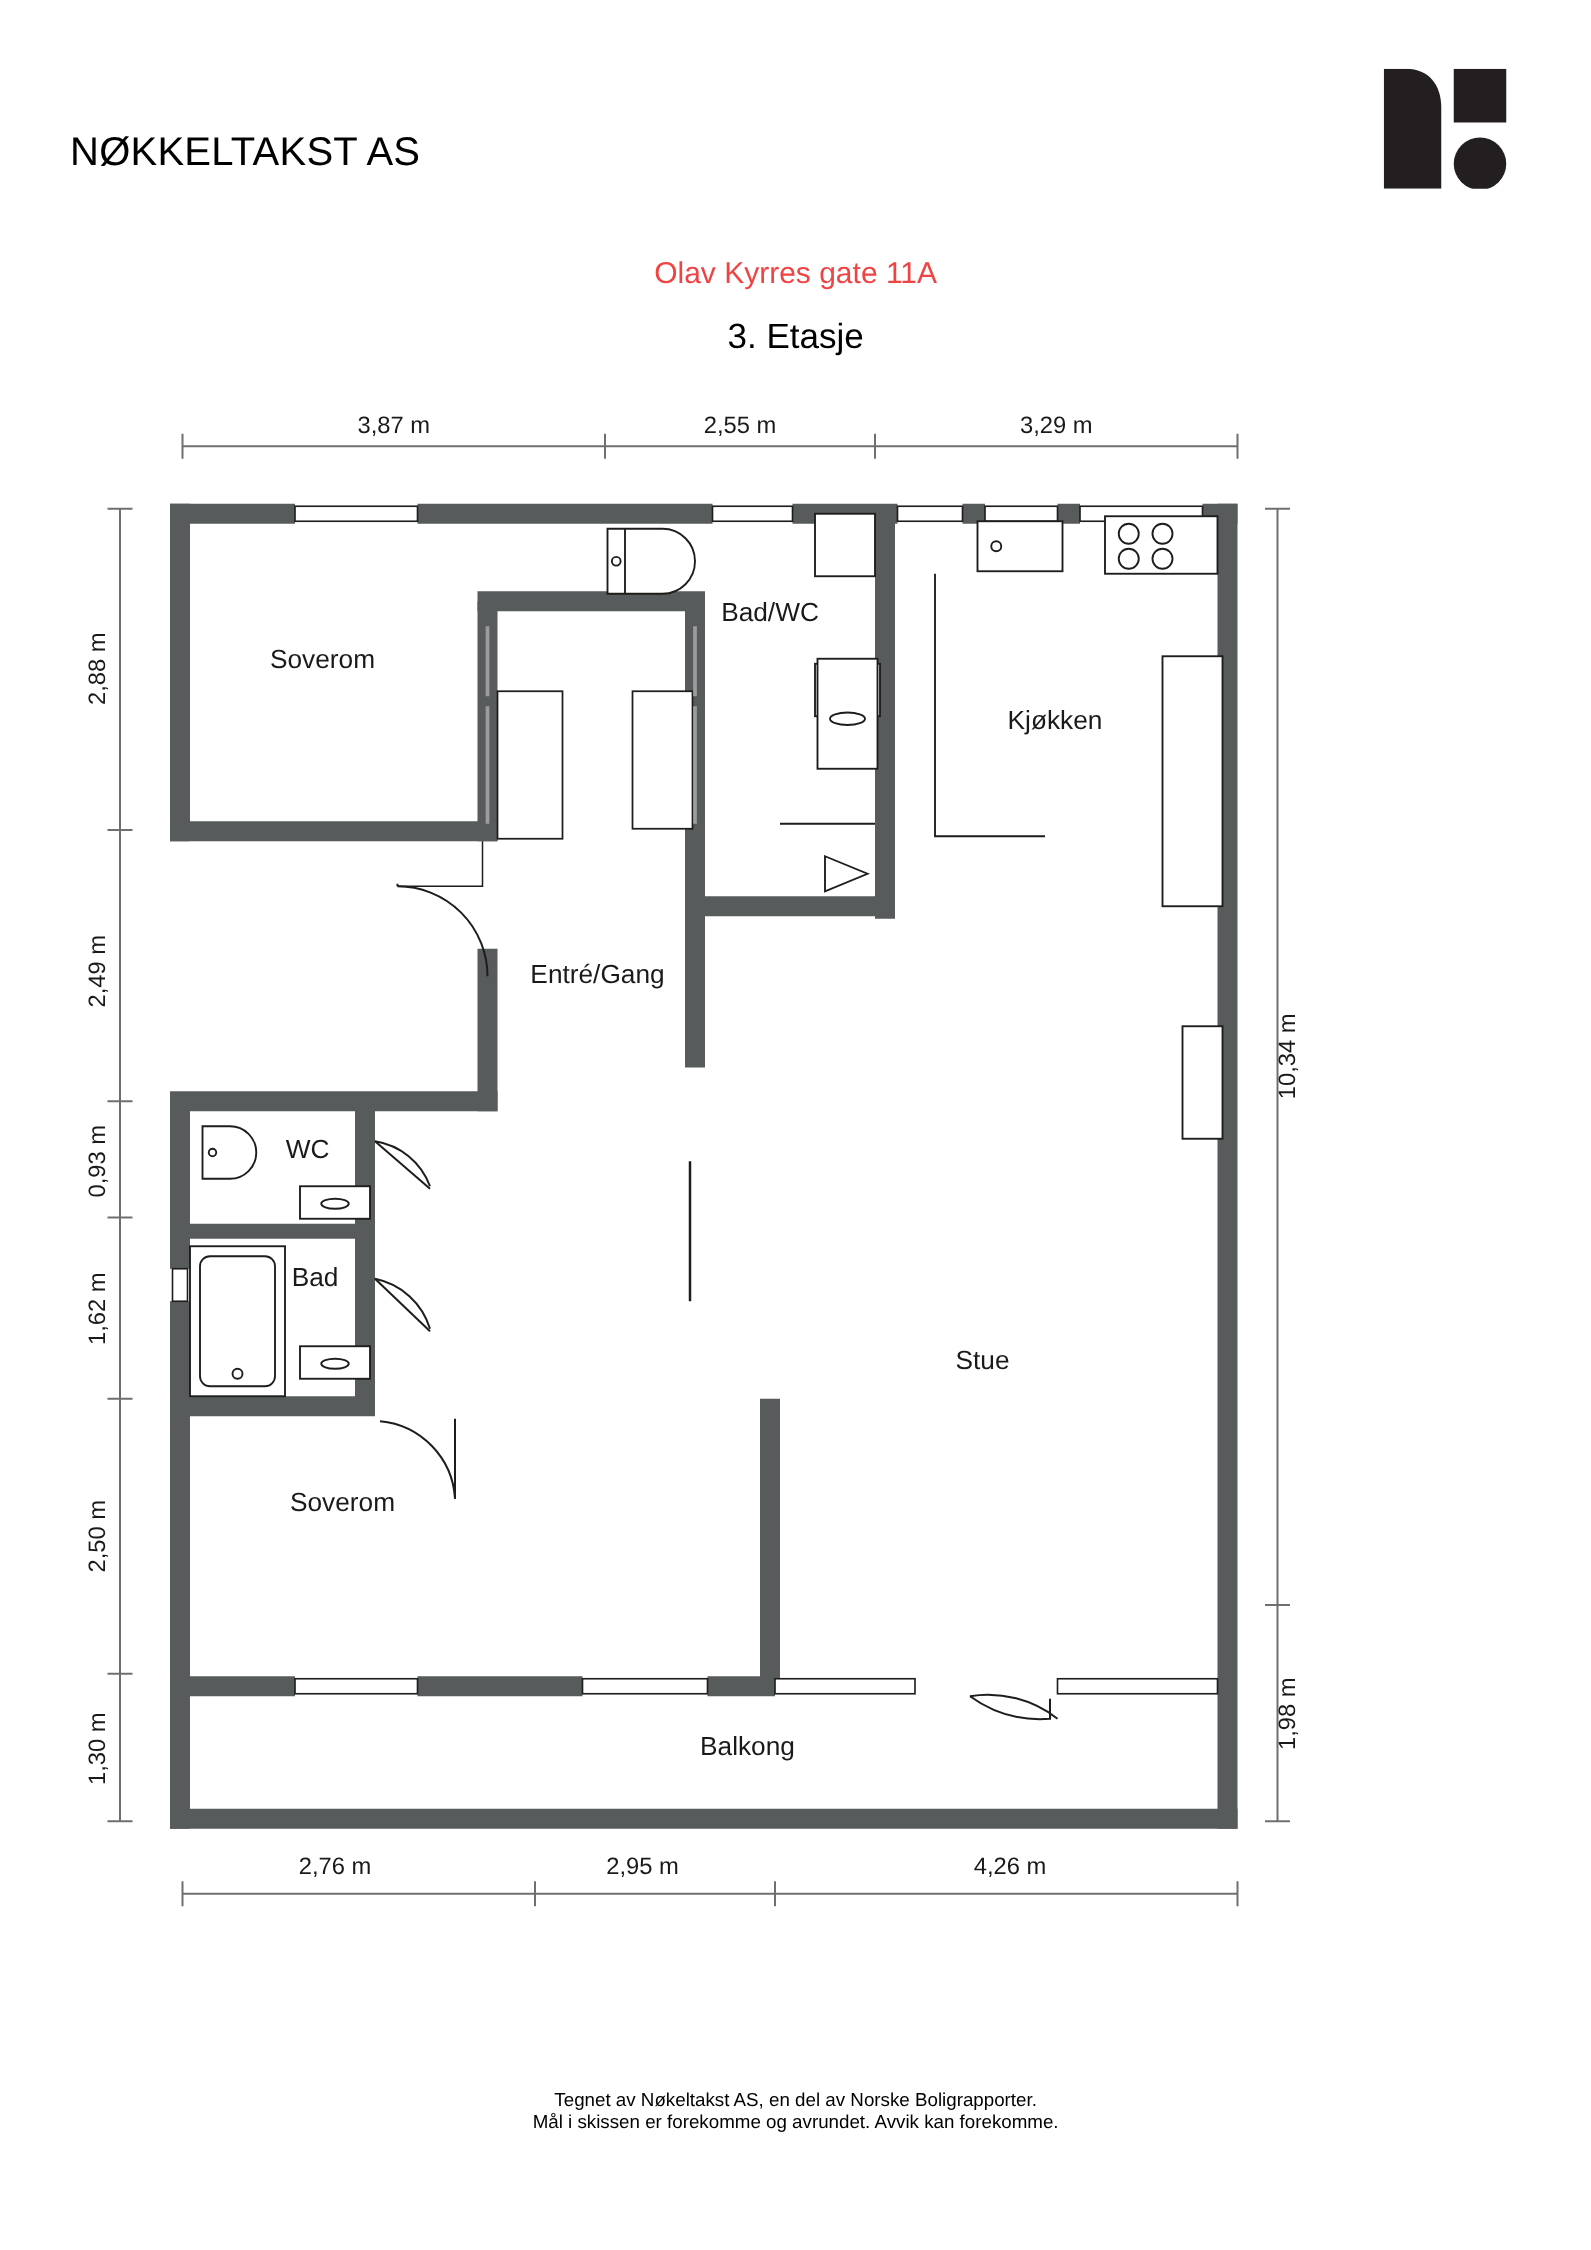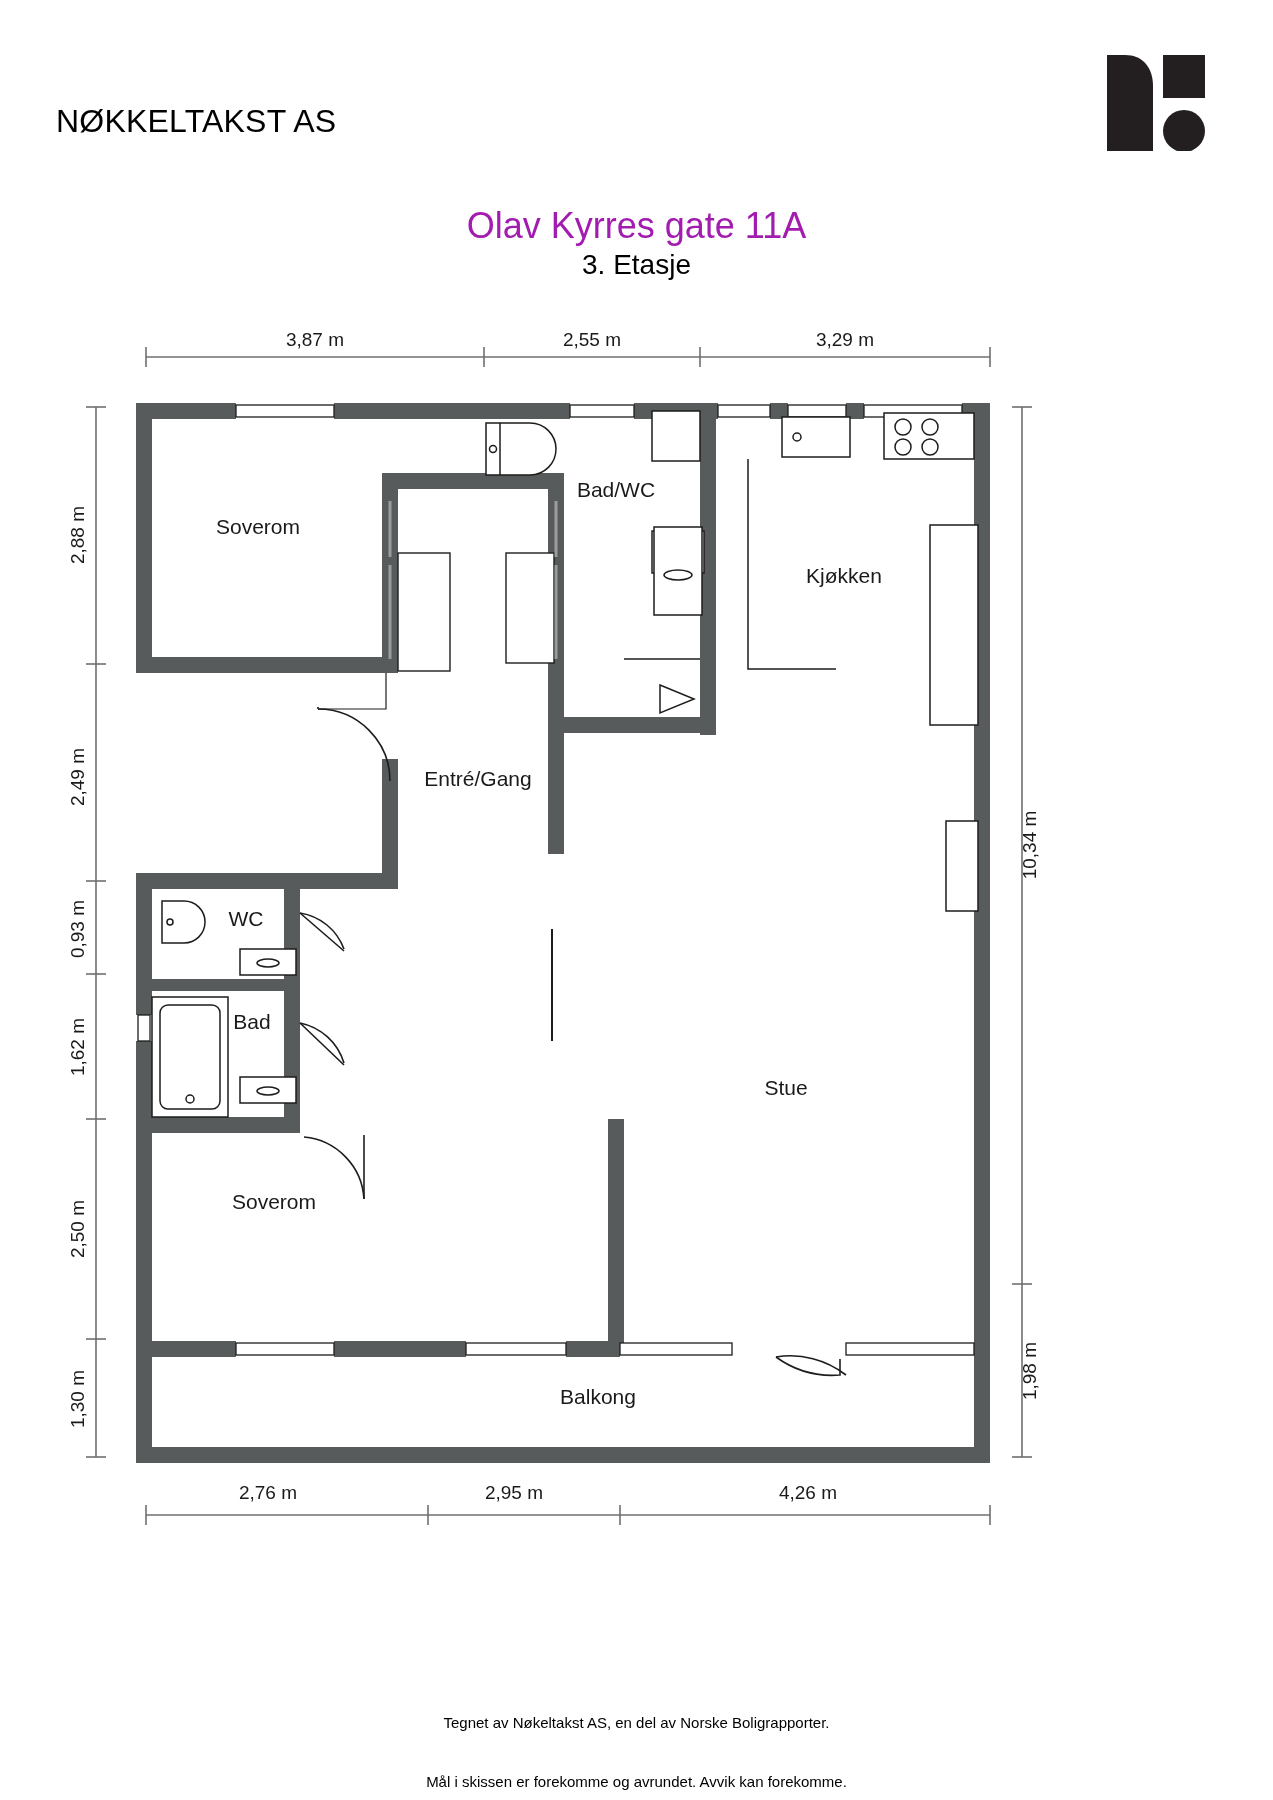--- a/index.html
+++ b/index.html
@@ -38,49 +38,49 @@
     height: 96px;
   }
   .title-block {
     position: absolute;
     left: 0;
     right: 0;
     top: 205px;
     text-align: center;
   }
   .title-main {
-    font-size: 36px;
-    color: #a21caf;
+    font-size: 24px;
+    color: #ef4444;
     line-height: 1.15;
   }
   .title-sub {
     font-size: 28px;
     color: #000;
     line-height: 1.2;
-    margin-top: 2px;
+    margin-top: 19px;
   }
   .plan-wrap {
     position: absolute;
     left: 0;
     top: 285px;
     width: 1273px;
     height: 1420px;
     margin-top: 44px;
   }
   .footer {
     position: absolute;
     left: 0;
     right: 0;
     top: 1673px;
     text-align: center;
     font-size: 15px;
     line-height: 1.12;
     color: #000;
   }
-  .footer div { white-space: nowrap; margin-top: 42px; }
+  .footer div { white-space: nowrap; }
   svg { display: block; }
 </style>
 </head>
 <body>
 
 <div class="page">
 
   <div class="company-name">NØKKELTAKST AS</div>
 
   <svg class="logo" viewBox="0 0 106 96" aria-hidden="true">

